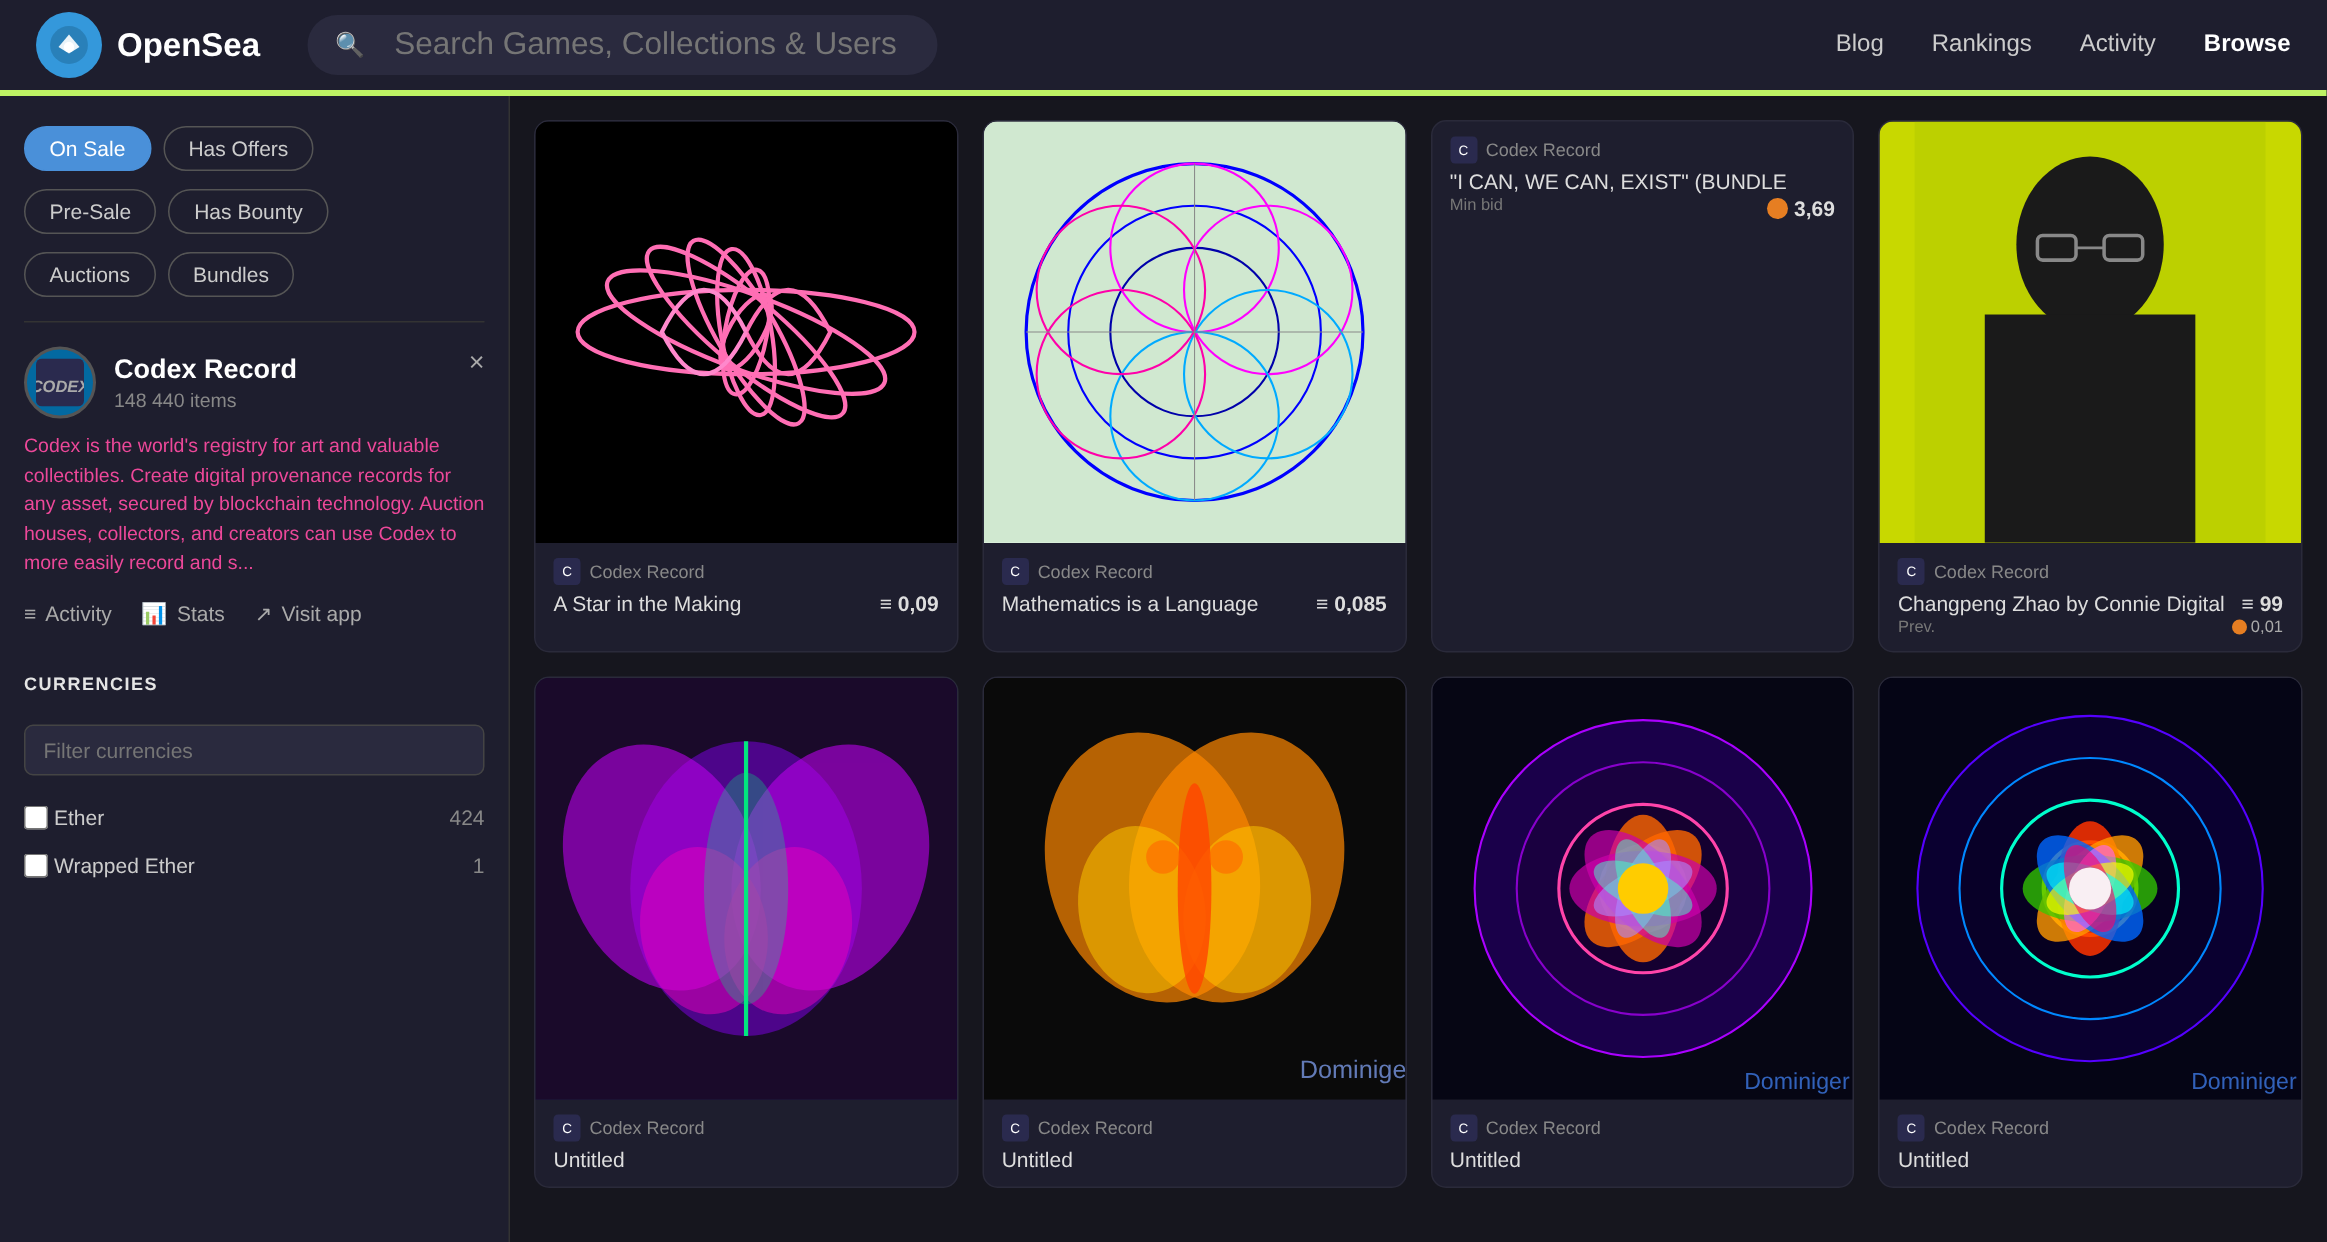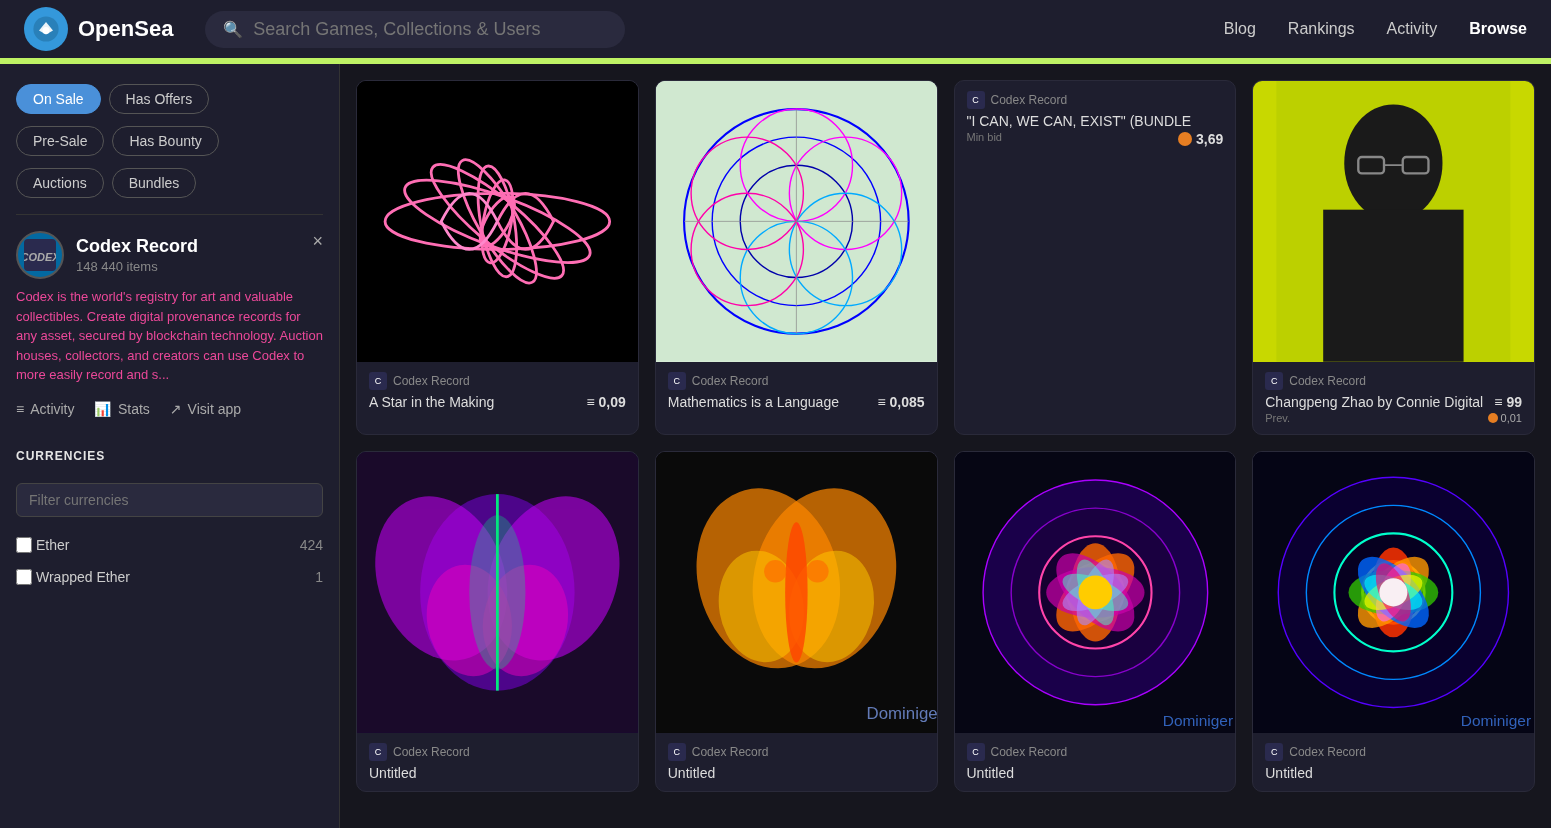--- a/index.html
+++ b/index.html
@@ -2,35 +2,35 @@
 <html><head>
   <meta charset="utf-8">
   <style>
     * { box-sizing: border-box; margin: 0; padding: 0; }
     body { font-family: -apple-system, BlinkMacSystemFont, 'Segoe UI', sans-serif; background: #1a1a2e; color: #fff; overflow-x: hidden; }
 
     
     .header {
       display: flex; align-items: center; background: #1e1e2e; padding: 0 24px;
       height: 64px; position: fixed; top: 0; left: 0; right: 0; z-index: 100;
-      border-bottom: 6px solid #bef264;
+      border-bottom: 4px solid #bef264;
     }
     .logo-area { display: flex; align-items: center; gap: 10px; margin-right: 32px; }
     .logo-circle {
       width: 44px; height: 44px; border-radius: 50%; background: #3498db;
       display: flex; align-items: center; justify-content: center; flex-shrink: 0;
     }
     .logo-circle svg { width: 28px; height: 28px; }
     .logo-text { font-size: 22px; font-weight: 700; color: #fff; }
     .search-bar {
       flex: 1; max-width: 420px; display: flex; align-items: center;
       background: #2a2a3e; border-radius: 24px; padding: 8px 18px; gap: 10px;
     }
     .search-bar input {
-      background: none; border: none; outline: none; color: #3b82f6; font-size: 18px; width: 100%;
+      background: none; border: none; outline: none; color: #3b82f6; font-size: 21px; width: 100%; text-align: center;
     }
     .search-icon { color: #888; font-size: 16px; }
     .nav-links { display: flex; align-items: center; gap: 32px; margin-left: auto; }
     .nav-link { color: #ccc; font-size: 16px; text-decoration: none; cursor: pointer; }
     .nav-link.active { color: #fff; font-weight: 700; }
 
     
     .main-layout { display: flex; margin-top: 64px; min-height: calc(100vh - 64px); }
 
     

